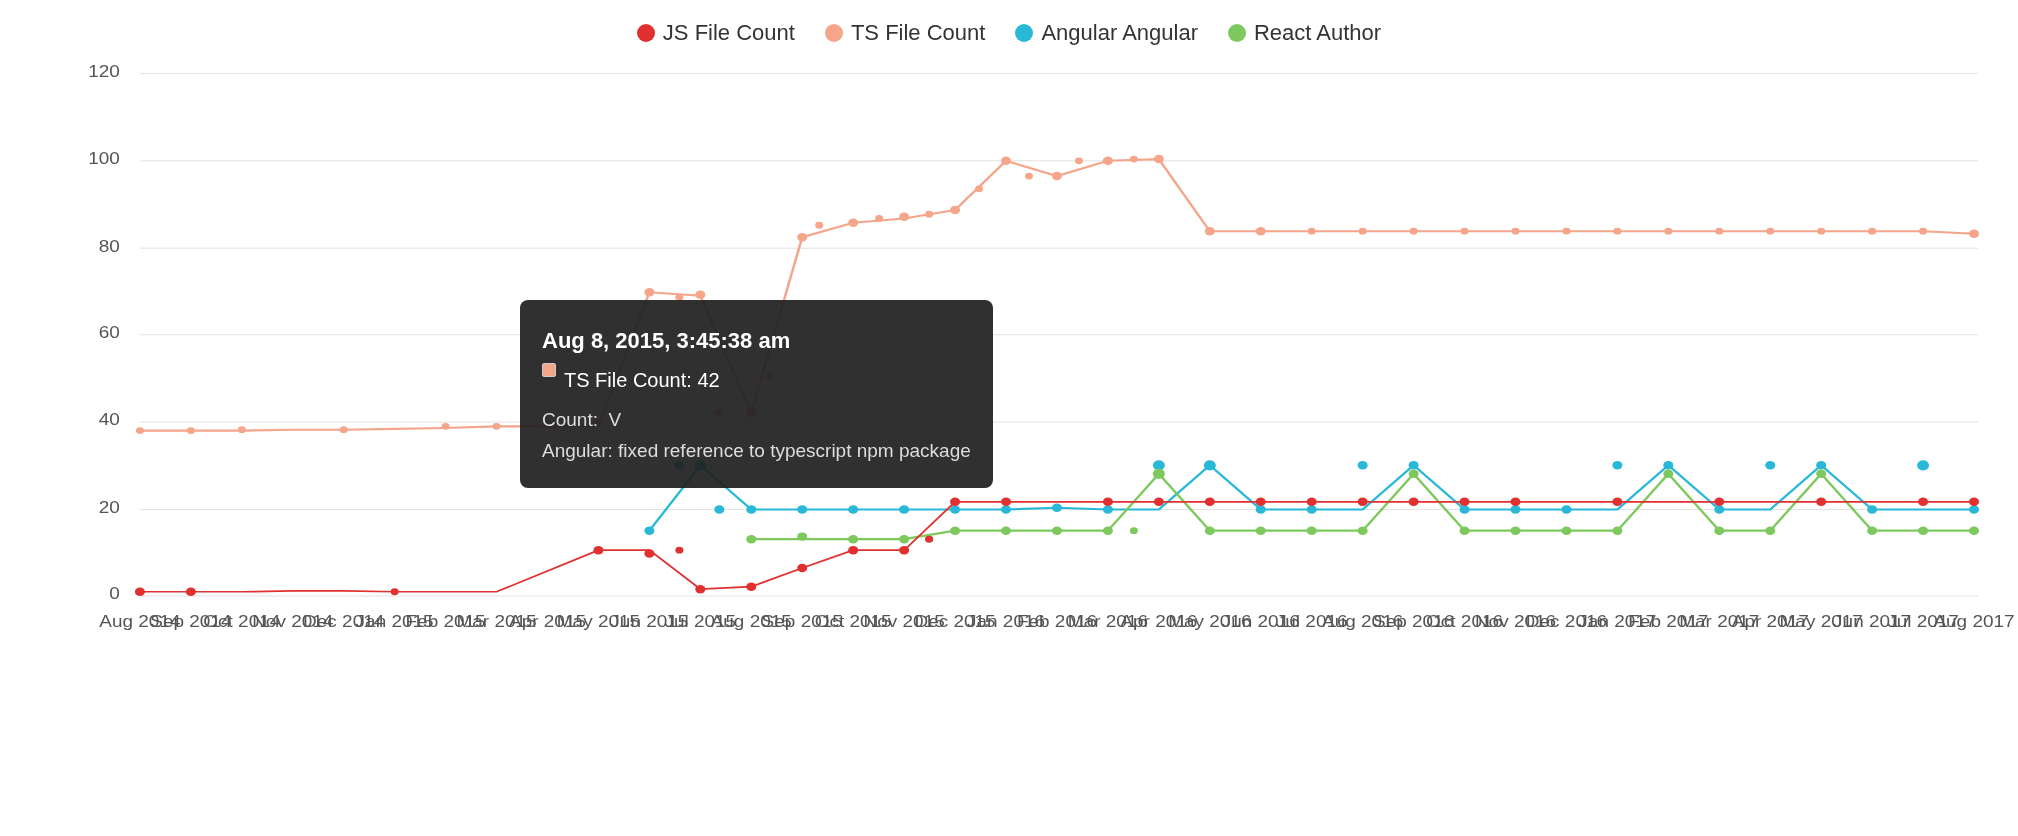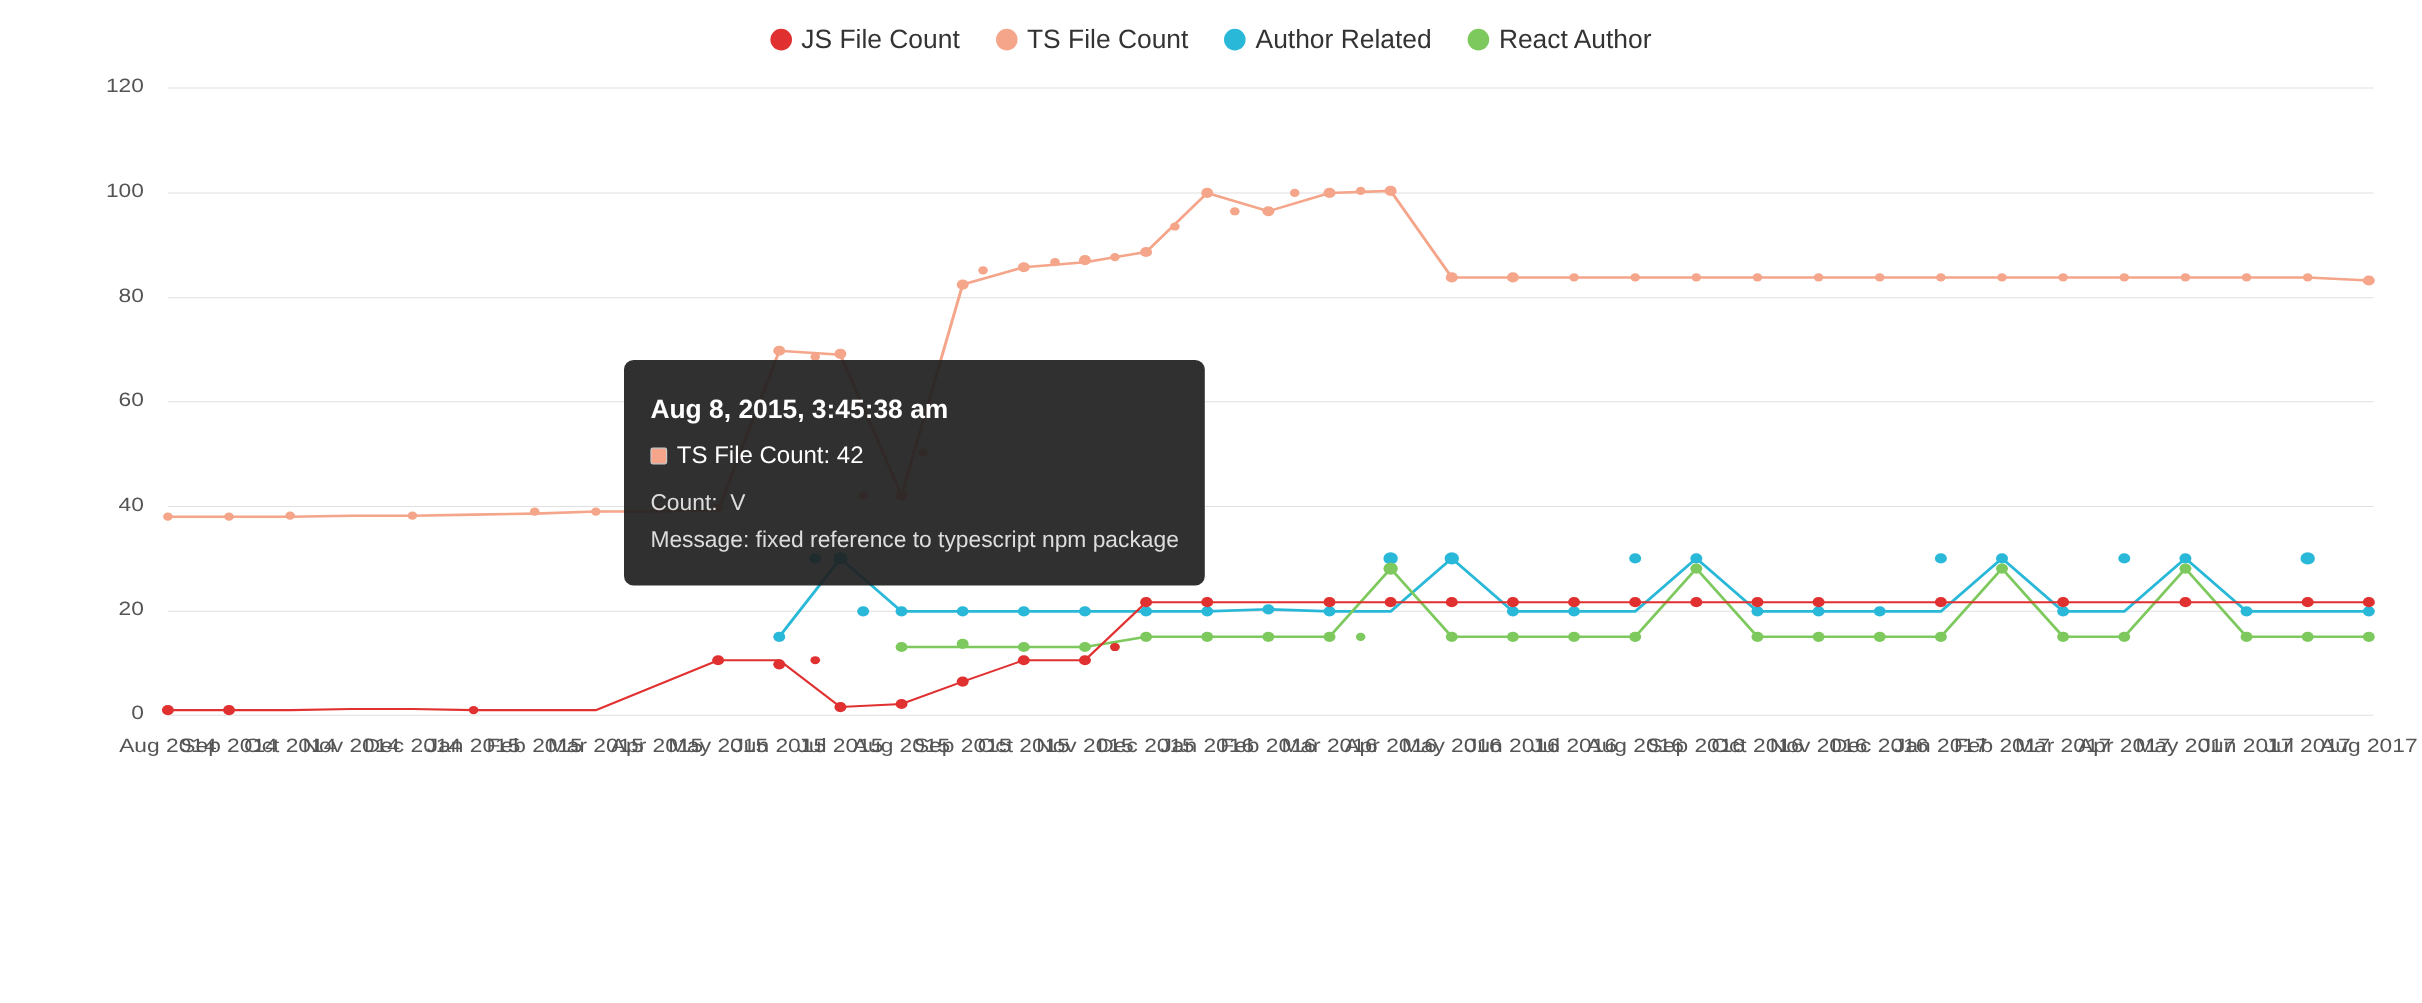--- a/index.html
+++ b/index.html
@@ -59,21 +59,20 @@
       z-index: 10;
       min-width: 420px;
     }
     .tooltip-title {
       font-weight: bold;
       font-size: 22px;
       margin-bottom: 4px;
     }
     .tooltip-series {
       display: flex;
-      align-items: center;
       gap: 8px;
       margin-bottom: 8px;
     }
     .tooltip-swatch {
       width: 14px;
       height: 14px;
       border-radius: 2px;
       background: #f4a58a;
       border: 1px solid #ccc;
       flex-shrink: 0;
@@ -98,21 +97,21 @@
     <div class="legend-item">
       <div class="legend-dot" style="background:#e03030;"></div>
       <span>JS File Count</span>
     </div>
     <div class="legend-item">
       <div class="legend-dot" style="background:#f4a58a;"></div>
       <span>TS File Count</span>
     </div>
     <div class="legend-item">
       <div class="legend-dot" style="background:#29b8d8;"></div>
-      <span>Author Related</span>
+      <span>Angular Angular</span>
     </div>
     <div class="legend-item">
       <div class="legend-dot" style="background:#7dc95e;"></div>
       <span>React Author</span>
     </div>
   </div>
 
   <div class="chart-area">
     <svg class="chart-svg" viewBox="0 0 1940 686" preserveAspectRatio="none">
       <defs>
@@ -450,19 +449,19 @@
 
     
     <div class="tooltip" style="left: 460px; top: 230px;">
       <div class="tooltip-title">Aug 8, 2015, 3:45:38 am</div>
       <div class="tooltip-series">
         <div class="tooltip-swatch"></div>
         <span>TS File Count: 42</span>
       </div>
       <div class="tooltip-meta">
         <span>Count:</span>&nbsp;&nbsp;<span>V</span><br>
-        <span>Message:</span><span> fixed reference to typescript npm package</span><br>
+        <span>Angular:</span><span> fixed reference to typescript npm package</span><br>
       </div>
     </div>
 
   </div>
 
 </div>
 
 </body></html>

